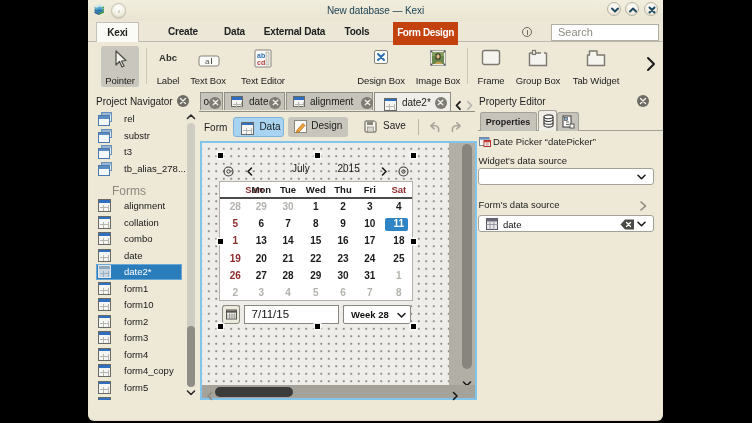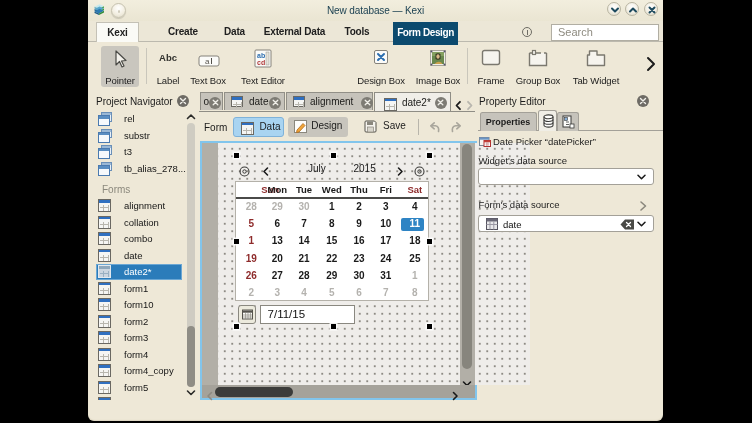--- a/index.html
+++ b/index.html
@@ -17,39 +17,39 @@
   border:1px solid #b9b5a2; }
 .winbtn svg { position:absolute; left:1px; top:1px; }
 #minidot { position:absolute; left:23px; top:3px; width:15px; height:15px; border-radius:50%;
   background:radial-gradient(circle at 50% 32%, #ffffff, #f3efe2 55%, #ddd8c5 100%); border:1px solid #c6c2af; box-shadow:0 1px 1px rgba(0,0,0,0.15); }
 #minidot:after { content:""; position:absolute; left:6px; top:6px; width:2px; height:3px; border-radius:50%; background:#cfcaba; }
 
 
 #menubar { position:absolute; left:0; top:21px; width:575px; height:21px; border-bottom:1px solid #bcb9ae; background:#ece7d7; }
 .mtab { position:absolute; top:0; height:20px; line-height:20px; font-size:10px; font-weight:bold; color:#202020; text-align:center; white-space:nowrap; letter-spacing:-0.2px; }
 #mtab-kexi { left:8px; width:43px; background:#fafaf6; border:1px solid #c4c1b6; border-bottom:none; }
-#mtab-fd { left:305px; width:65px; background:#0c4a6e; color:#fff; height:23px; letter-spacing:-0.4px; }
+#mtab-fd { left:305px; width:65px; background:#c2410c; color:#fff; height:23px; letter-spacing:-0.4px; }
 #info-ico { position:absolute; left:434px; top:27px; width:10px; height:10px; border:1px solid #6e6c64; border-radius:50%; }
 #search { position:absolute; left:463px; top:24px; width:108px; height:17px; background:#fff; border:1px solid #b1aea3; font-size:11px; color:#8e8b80; padding-left:6px; line-height:15px; }
 
 
 #toolbar { position:absolute; left:0; top:43px; width:575px; height:49px; }
 .titem { position:absolute; top:2px; width:64px; height:42px; text-align:center; }
 .titem .lbl { position:absolute; top:30px; width:100%; font-size:9.5px; color:#1c1c1c; letter-spacing:-0.1px; }
 .titem .ico { position:absolute; left:50%; top:4px; transform:translateX(-50%); width:20px; height:20px; }
 .tsep { position:absolute; top:5px; width:1px; height:36px; background:#c9c6bb; }
 
 
 #pnav-title { position:absolute; left:8px; top:95.5px; font-size:10px; color:#1c1c1c; }
 .closeb { position:absolute; width:12px; height:12px; border-radius:50%; background:#6e6b65; }
 .closeb svg { position:absolute; left:2px; top:2px; }
 .pitem { position:absolute; left:10px; height:16px; font-size:9.5px; color:#161616; }
 .pitem .txt { position:absolute; left:26px; top:2px; white-space:nowrap; }
 .pitem .pico { position:absolute; left:0px; top:1px; }
-#forms-lbl { position:absolute; left:14px; font-size:10px; color:#8b887d; }
+#forms-lbl { position:absolute; left:24px; font-size:12px; color:#8b887d; }
 #sel-item { position:absolute; left:8px; width:86px; height:16px; background:#2b7cba; border:1px solid #6ba7d4; }
 #lscroll { position:absolute; left:99px; width:8px; background:#cfccc2; border-radius:4px; }
 #lthumb { position:absolute; left:99px; width:8px; background:#8f8d85; border-radius:4px; }
 .sarrow { position:absolute; font-size:10px; color:#2a2a28; font-weight:bold; }
 .pico { position:absolute; left:0; top:1px; width:13px; height:13px; }
 .qico { background:transparent; border:none; }
 .qico:before { content:""; position:absolute; left:3px; top:0; width:9px; height:7.5px; background:linear-gradient(#9ab8d6 0 2px, #e8f0f8 2px); border:1px solid #6a8fb8; }
 .qico:after { content:""; position:absolute; left:0; top:3px; width:9.5px; height:9px; background:linear-gradient(#5a8ec2 0 2.5px, #f6f9fc 2.5px); border:1px solid #4a7ab0; }
 .fico { background:#f5f5f3; border:1px solid #6a6862; }
 .fico:before { content:""; position:absolute; left:0px; top:0px; right:0px; height:2.5px; background:#2f6fc0; }
@@ -65,21 +65,21 @@
 .mmtab .ttxt { position:absolute; top:3px; font-size:10px; color:#20201e; }
 .tclose { position:absolute; width:12px; height:12px; border-radius:50%; background:#7d7b74; }
 .tclose svg { position:absolute; left:2.5px; top:2.5px; }
 #tabline { position:absolute; left:111px; top:111px; width:276px; height:1px; background:#8f8d85; }
 
 
 .fbtn { position:absolute; top:117px; height:20px; border-radius:3px; font-size:10px; color:#1c1c1c; }
 
 
 #design { position:absolute; left:112px; top:141px; width:277px; height:259px; border:2px solid #82c5ec; background:#b2afa7; }
-#canvas { position:absolute; left:16px; top:0; width:312px; height:242px; background:#efedea;
+#canvas { position:absolute; left:0; top:0; width:247px; height:242px; background:#efedea;
   background-image:radial-gradient(circle, #8e8b84 0.8px, rgba(145,142,135,0.45) 1.15px, transparent 1.35px);
   background-size:7.5px 7.5px; background-position:3px 2px; }
 .handle { position:absolute; width:5px; height:5px; background:#000; box-shadow:0 0 0 1.5px rgba(255,255,255,0.85); }
 
 
 #calwhite { position:absolute; left:17px; top:38px; width:194px; height:120px; background:#fff; border:1px solid #b4b1a9; }
 .cal-dh { position:absolute; top:41px; width:28px; text-align:center; font-size:9.5px; font-weight:bold; color:#1a1a1a; }
 .cal-num { position:absolute; width:28px; text-align:center; font-size:10px; font-weight:bold; color:#1a1a1a; }
 #calline { position:absolute; left:18px; top:53.5px; width:192px; height:2px; background:#4a4a48; }
 .chdr { position:absolute; top:20px; font-size:10px; color:#1a1a1a; }
@@ -462,20 +462,23 @@
       <div class="cal-num gray" style="left:182.9px; top:143.5px;">8</div>
 
       <div id="dbtn">
           <svg width="11" height="11" viewBox="0 0 11 11" style="position:absolute;left:2.5px;top:3px;">
             <rect x="0.5" y="1" width="10" height="9" fill="#fdfdfb" stroke="#55534d"></rect>
             <rect x="1" y="1.5" width="9" height="2.2" fill="#55534d"></rect>
             <path d="M1 6 L10 6 M1 8 L10 8 M3.6 4 L3.6 10 M6 4 L6 10 M8.4 4 L8.4 10" stroke="#8a8880" stroke-width="0.7"></path>
           </svg>
         </div>
       <div id="dfield">7/11/15</div>
+      <div id="dcombo">Week 28<svg width="9" height="7" viewBox="0 0 9 7" style="position:absolute;right:4px;top:6px;">
+            <path d="M1 1.5 L4.5 5 L8 1.5" stroke="#1a1a1a" stroke-width="1.5" fill="none" stroke-linecap="round" stroke-linejoin="round"></path>
+          </svg></div>
 
       <div class="handle" style="left:15.5px; top:9.5px;"></div>
       <div class="handle" style="left:112.5px; top:9.5px;"></div>
       <div class="handle" style="left:208.5px; top:9.5px;"></div>
       <div class="handle" style="left:15.5px; top:96.3px;"></div>
       <div class="handle" style="left:209.4px; top:96.3px;"></div>
       <div class="handle" style="left:15.9px; top:181.1px;"></div>
       <div class="handle" style="left:112.7px; top:181.1px;"></div>
       <div class="handle" style="left:209.4px; top:181.1px;"></div>
     </div>

